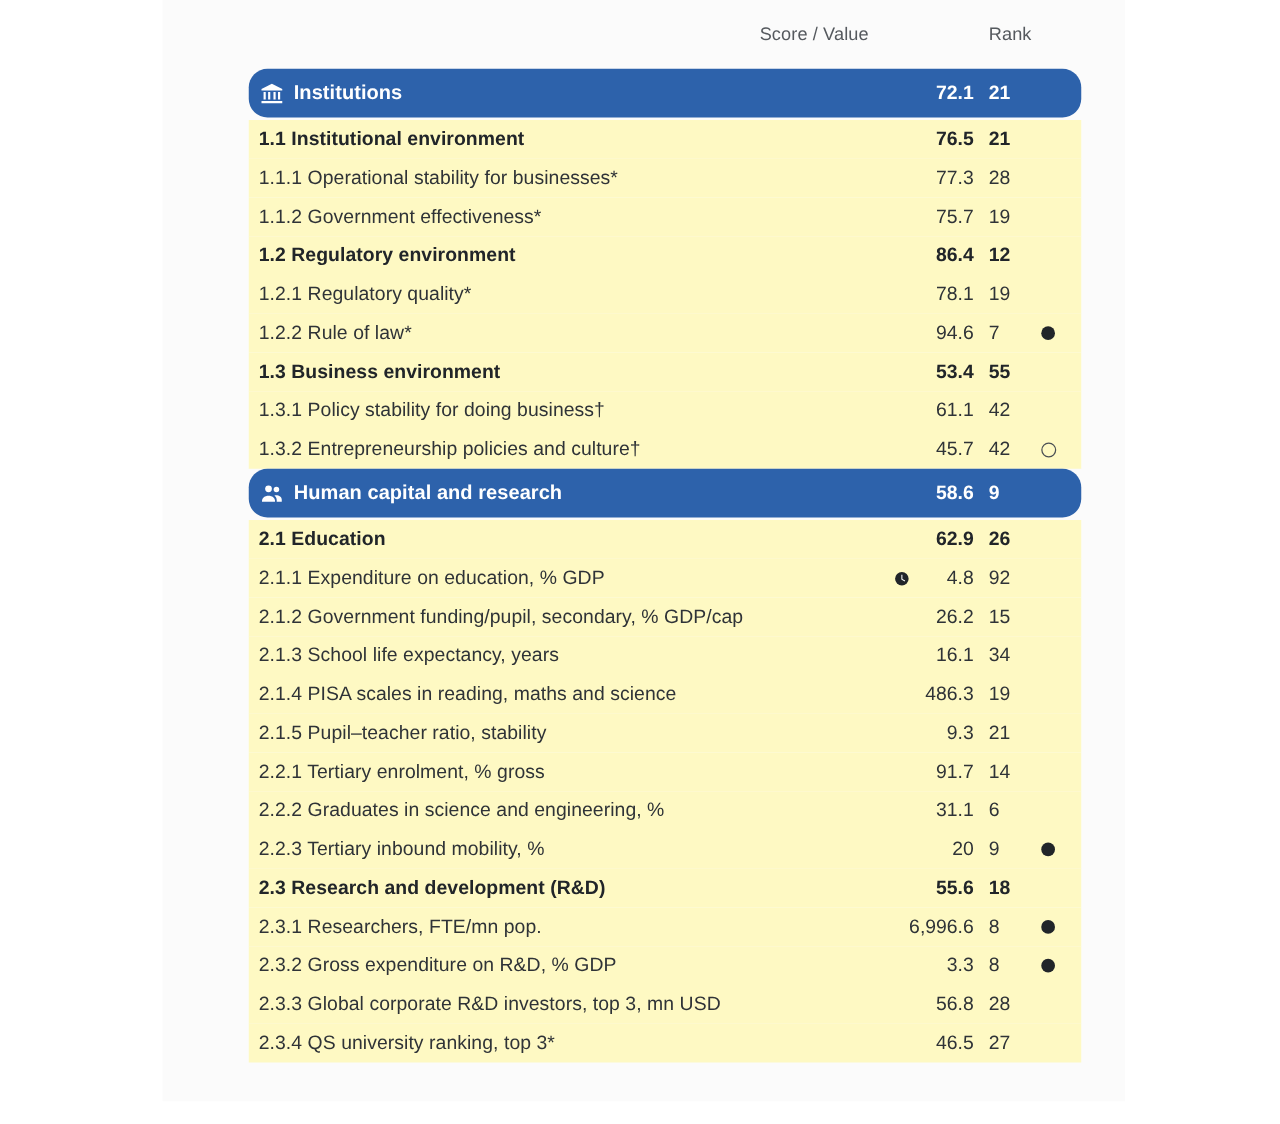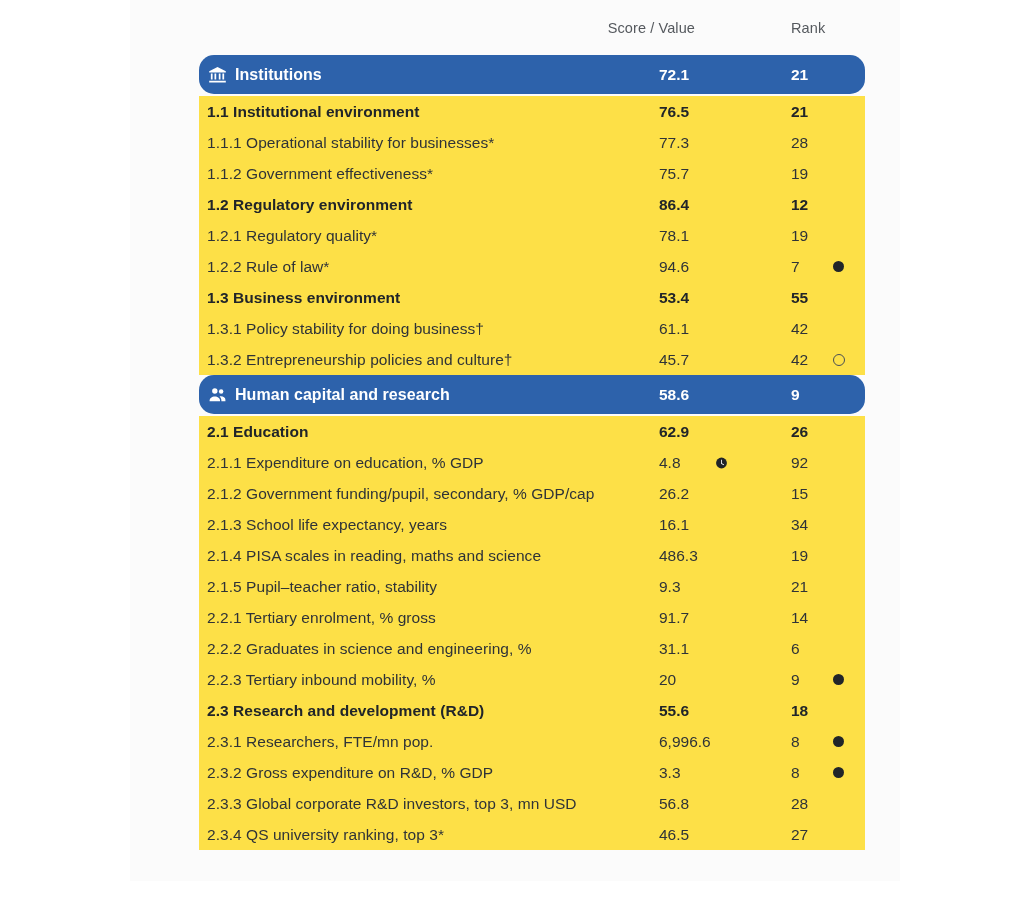--- a/index.html
+++ b/index.html
@@ -60,38 +60,39 @@
     text-align: right;
   }
   .col-head .ch-rank {
     left: 592px;
   }
 
   
   .row {
     position: relative;
     height: 31px;
-    background: #fde047;
+    background: #fef9c3;
   }
   .row .label {
     position: absolute;
     left: 8px;
     top: 50%;
     transform: translateY(-50%);
     font-size: 15.5px;
     color: #2f3337;
     white-space: nowrap;
     letter-spacing: .05px;
   }
   .row .value {
     position: absolute;
     left: 460px;
     width: 120px;
     top: 50%;
     transform: translateY(-50%);
+    text-align: right;
     font-size: 15.5px;
     color: #2f3337;
     white-space: nowrap;
   }
   .row .rank {
     position: absolute;
     left: 592px;
     top: 50%;
     transform: translateY(-50%);
     text-align: center;

